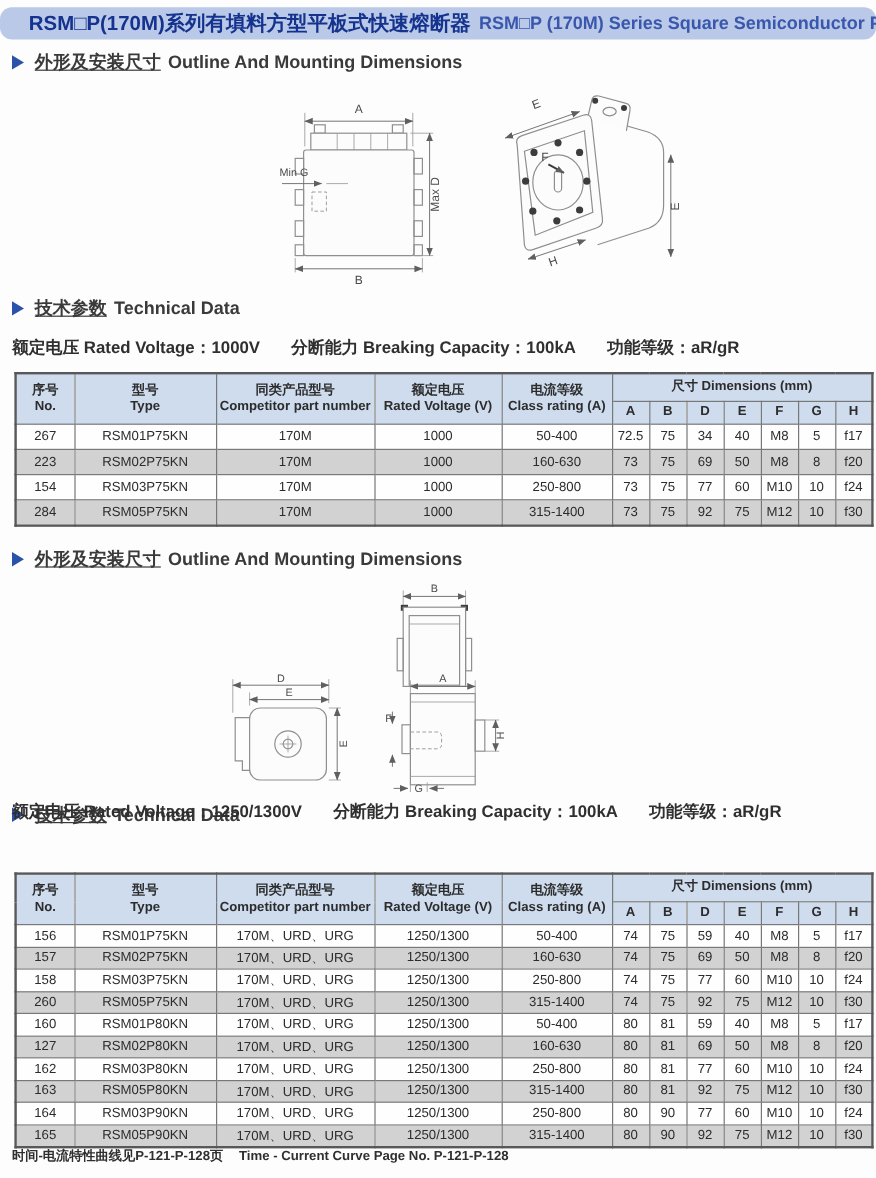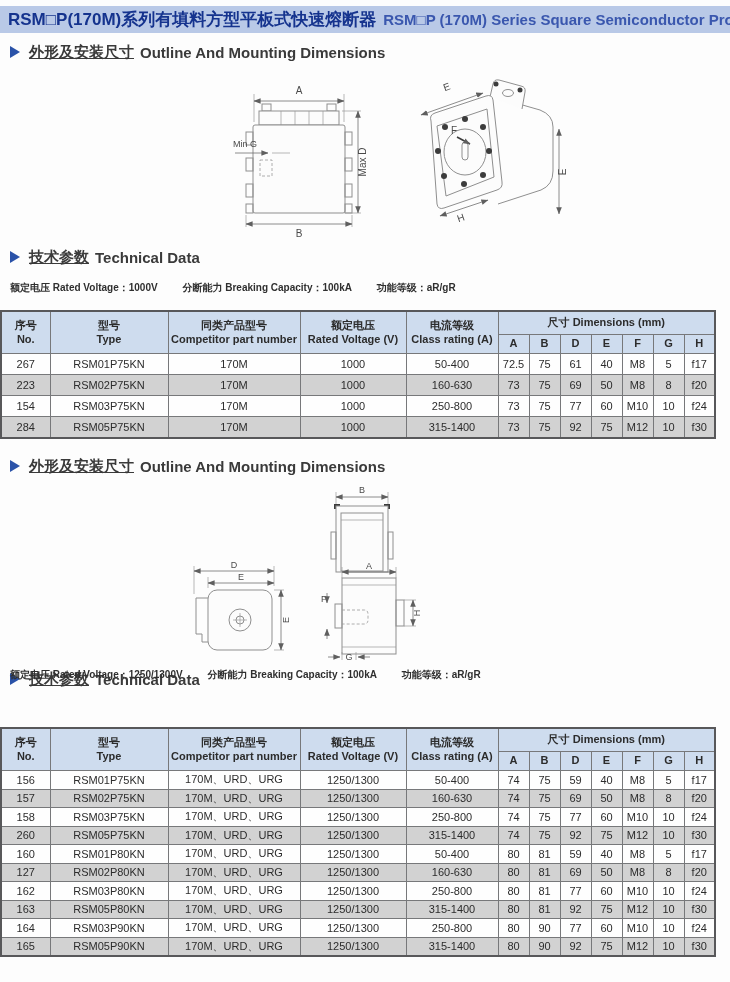--- a/index.html
+++ b/index.html
@@ -5,43 +5,43 @@
   html,body { margin:0; padding:0; background:#ffffff; }
   .page {
     position:relative; width:730px; height:982px; margin:0 auto;
     background:#fdfdfd; overflow:hidden;
     font-family:"Liberation Sans", sans-serif; color:#2e2e2e;
   }
   
   .header-bar {
     position:absolute; top:6px; left:0; width:730px; height:27px;
     background:#b9c9e7; display:flex; align-items:center;
-    padding-left:8px; box-sizing:border-box; white-space:nowrap; overflow:hidden;
+    padding-left:24px; box-sizing:border-box; white-space:nowrap; overflow:hidden;border-radius:10px;
   }
   .title-zh { font-weight:bold; font-size:17px; color:#15338e; }
   .title-en { font-weight:600; font-size:15px; color:#3a57ae; margin-left:7px; }
   
   .sec-heading {
     position:absolute; left:10px; height:22px; display:flex; align-items:center;
     font-size:15px; color:#3a3a3a; font-weight:600; white-space:nowrap;
   }
   .tri {
     width:0; height:0; border-left:10px solid #2a52a8;
     border-top:6px solid transparent; border-bottom:6px solid transparent;
     margin-right:9px;
   }
   .sec-heading .zh { margin-right:6px;text-decoration:underline; }
   
-  .spec-line { position:absolute; left:10px; font-size:10px; font-weight:600; color:#2f2f2f; white-space:nowrap; }
+  .spec-line { position:absolute; left:10px; font-size:14px; font-weight:600; color:#2f2f2f; white-space:nowrap; }
   .spec-line span { margin-right:22px; }
   .footer-note { position:absolute; left:10px; top:956px; font-size:11px; font-weight:600; color:#2f2f2f; white-space:nowrap; }
   .footer-note span { margin-right:10px; }
   
   table.data {
-    position:absolute; left:0; width:714px;
+    position:absolute; left:12px; width:714px;
     border-collapse:collapse; table-layout:fixed;
     font-size:11px; color:#2c2c2c; background:#fefefe;
     border:2px solid #58585a;
   }
   .data th, .data td { border:1px solid #77787a; text-align:center; padding:0 2px; overflow:hidden; }
   .data thead th { background:#cedcee; font-weight:bold; line-height:1.25; }
   .data thead tr.l1 th { height:22px; }
   .data thead tr.l2 th { height:18px; }
   .data tbody td { height:20px; background:#fefefe; }
   .data tbody tr.alt td { background:#d2d2d2; }
@@ -207,21 +207,21 @@
     </thead>
     <tbody>
         <tr>
           <td>267</td>
           <td>RSM01P75KN</td>
           <td>170M</td>
           <td>1000</td>
           <td>50-400</td>
           <td>72.5</td>
           <td>75</td>
-          <td>61</td>
+          <td>34</td>
           <td>40</td>
           <td>M8</td>
           <td>5</td>
           <td>f17</td>
         </tr>
         <tr class="alt">
           <td>223</td>
           <td>RSM02P75KN</td>
           <td>170M</td>
           <td>1000</td>
@@ -528,14 +528,18 @@
           <td>90</td>
           <td>92</td>
           <td>75</td>
           <td>M12</td>
           <td>10</td>
           <td>f30</td>
         </tr>
       </tbody>
   </table>
 
+  <div class="footer-note">
+    <span>时间-电流特性曲线见P-121-P-128页</span>
+    <span>Time - Current Curve Page No. P-121-P-128</span>
+  </div>
 
 </div>
 
 </body></html>

